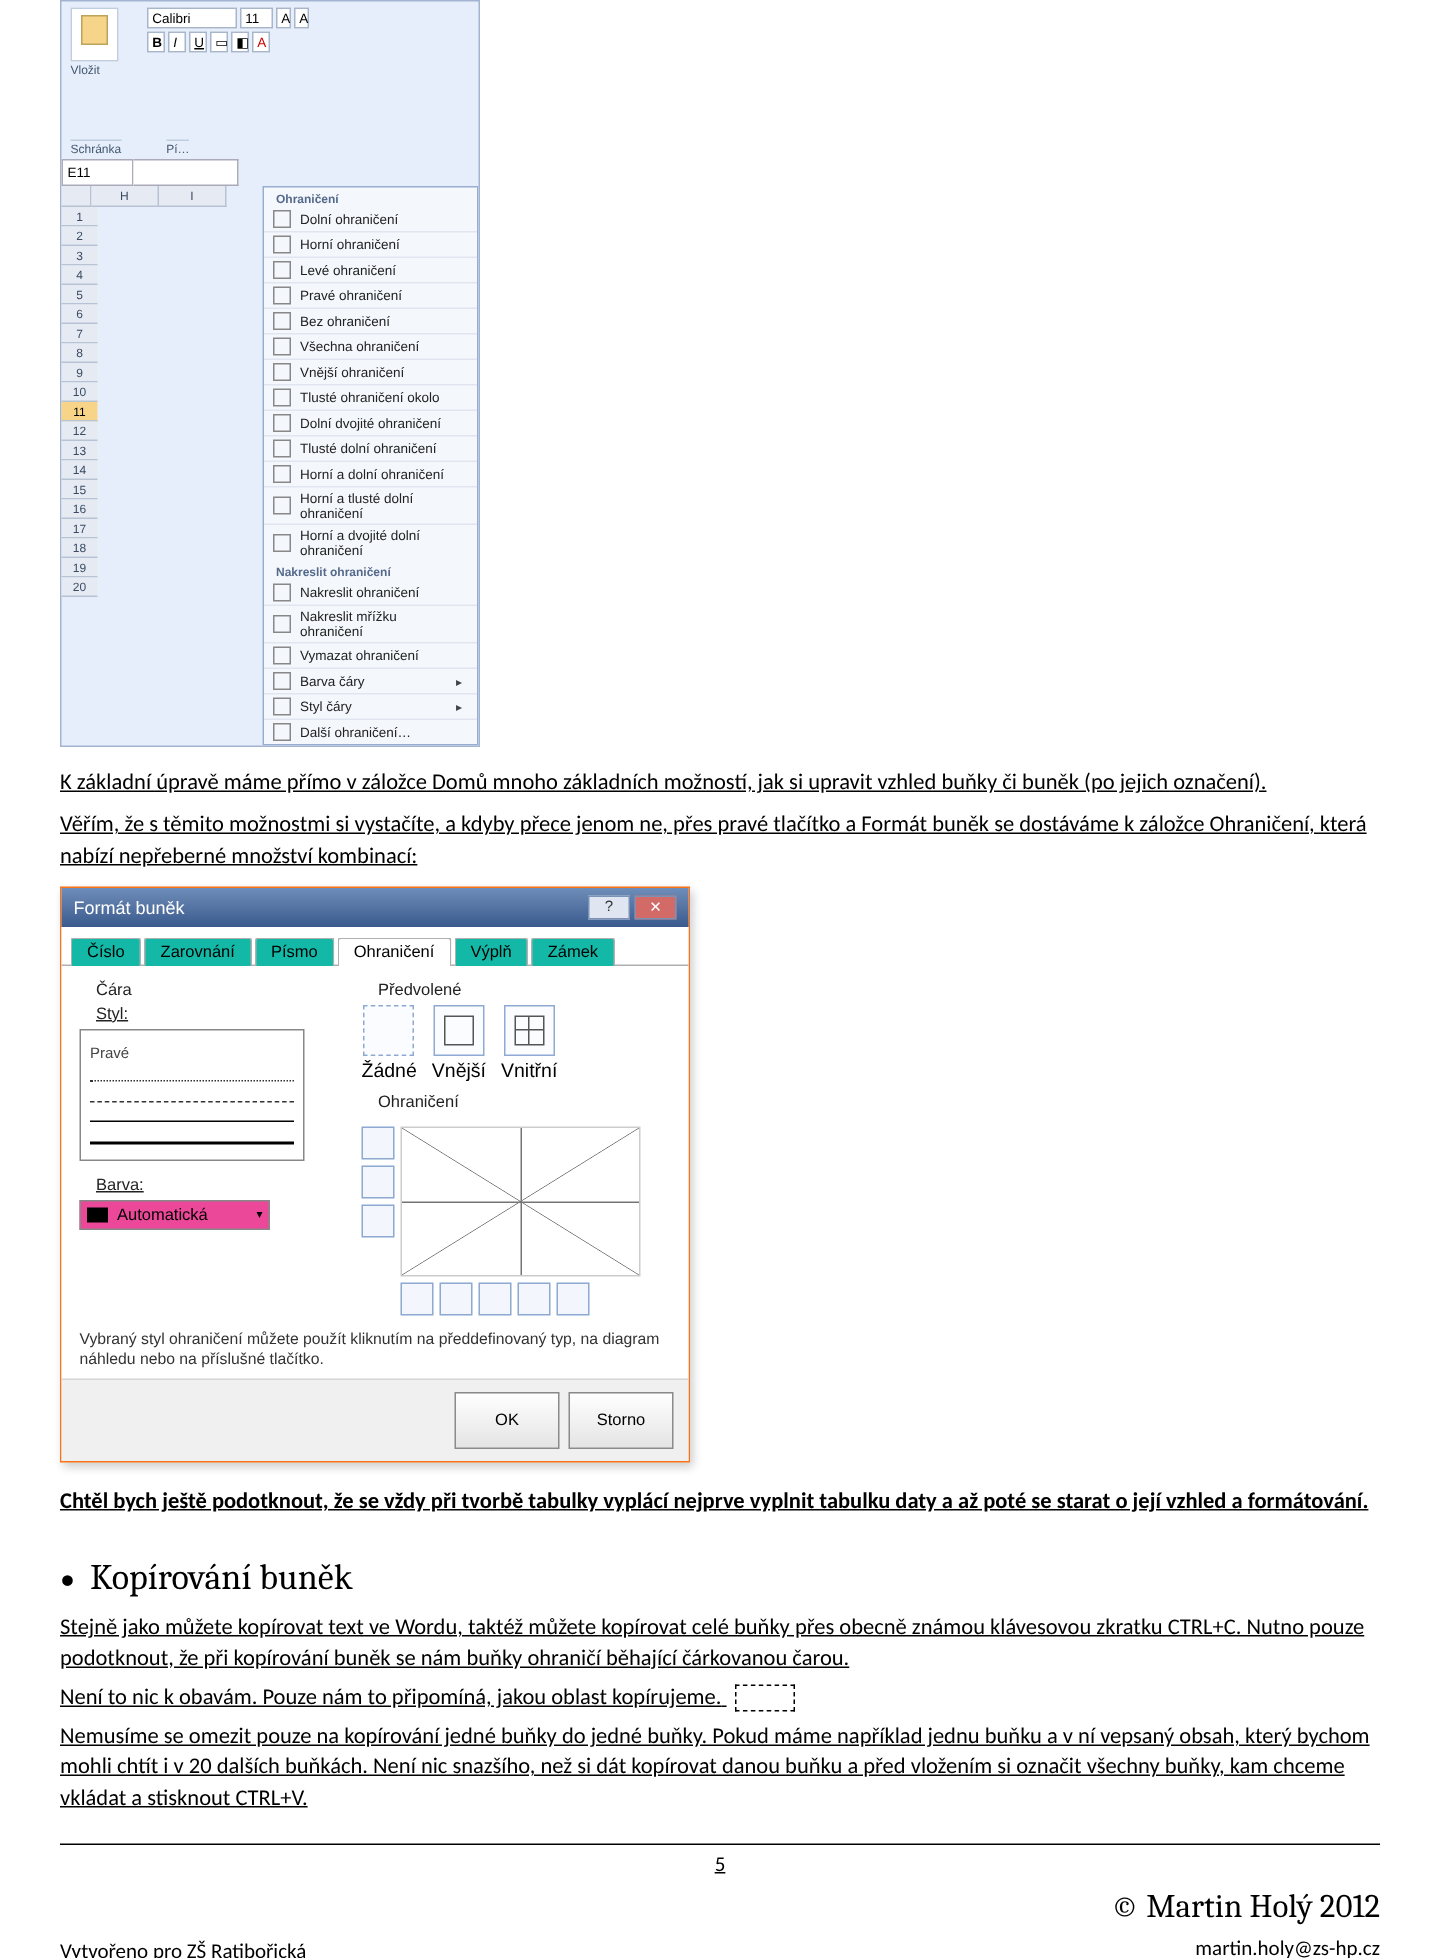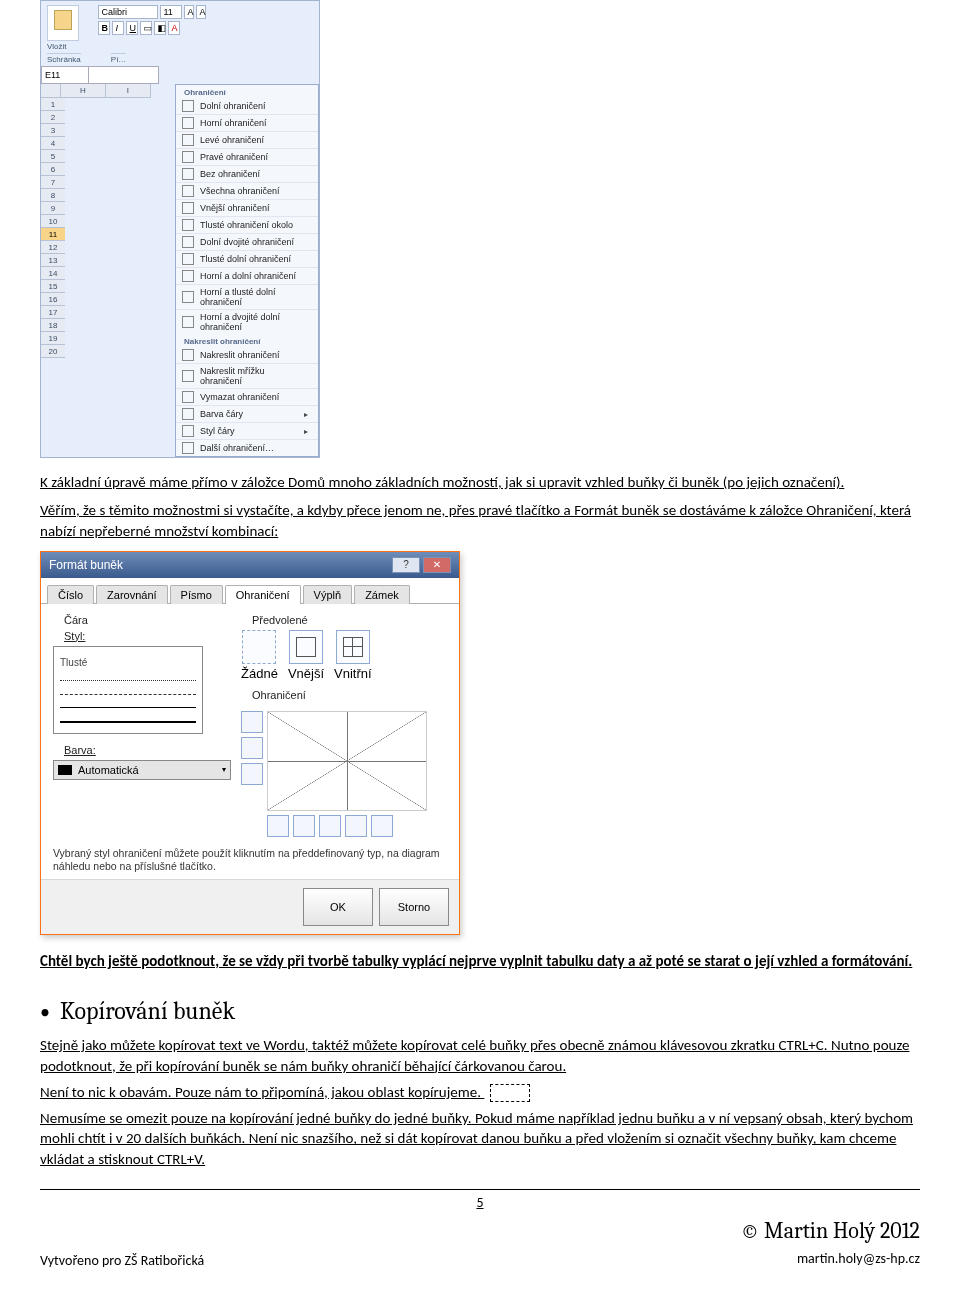--- a/index.html
+++ b/index.html
@@ -31,21 +31,21 @@
   .paste-ic {
     width: 32px; height: 36px; background: #fff; border: 1px solid #c0cde0;
     display: inline-block; vertical-align: top; position: relative; overflow: hidden;
   }
   .paste-ic::after { content:""; position:absolute; inset:4px 6px 10px 6px; background:#f6d48a; border:1px solid #bba45a; }
   .rib-fontctrl { display:inline-block; margin-left:16px; vertical-align:top; }
   .font-row { display:flex; gap:2px; margin-bottom:2px; }
   .ctrl { background:#fff; border:1px solid #a8b6cc; height:14px; display:inline-flex; align-items:center; padding:0 3px; }
   .ctrl.sz { width:22px; }
   .rib-labels { display:flex; gap:30px; font-size:8px; color:#43576f; padding:0 6px 2px 6px; }
-  .rib-labels .s { border-top:1px solid #c0cde0; padding-top:1px; }
+  .rib-labels .s { border-top:1px solid #c0cde0; padding-top:1px;margin-top:40px; }
 
   .nbox { display:flex; height:18px; font-size:9px; }
   .nbox .nm { width:48px; background:#fff; border:1px solid #aab; padding:0 3px; display:flex; align-items:center; }
   .nbox .fx { width:70px; background:#fff; border:1px solid #aab; border-left:0; }
   .grid-colhdrs {
     display:flex; height:14px;
   }
   .grid-colhdrs span { width:50%; border:1px solid #b7c3d4; border-width:0 1px 1px 0; display:flex; align-items:center; justify-content:center; color:#3a4b63; font-size:8px; background:#e6ebf3; }
   .row-h { height:13px; border-bottom:1px solid #b7c3d4; color:#3a4b63; font-size:8px; display:flex; align-items:center; justify-content:center; width:24px; background:#e6ebf3; }
   .row-h.sel { background:#f8d488; color:#000; }
@@ -90,41 +90,41 @@
     display:inline-flex; align-items:center; justify-content:center;
     font-size:10px;
   }
   .dlg-title .tbtn.close { background:#d26b68; color:#fff; }
   .dlg-tabs {
     display:flex; background:#fff; border-bottom:1px solid #b0b0b0;
     padding:6px 6px 0 6px; gap:2px;
   }
   .dlg-tab {
     padding:3px 10px; font-size:11px; border:1px solid #b0b0b0;
-    border-bottom:none; background:#e5e5e5;
+    border-bottom:none; background:#14b8a6;
     border-radius:2px 2px 0 0;
     position:relative; top:1px;
   }
   .dlg-tab.active { background:#fff; }
   .dlg-body { background:#fff; padding:10px 12px 6px 12px; }
   .dlg-row { display:flex; gap:18px; }
   .dlg-row .col { flex:1; }
   .lbl { font-size:11px; color:#222; margin-bottom:4px;margin-left:11px; }
   .lbl u { text-decoration: underline; }
   .style-list {
     border:1px solid #888; width:150px; height:88px; background:#fff;
     display:flex; flex-direction:column; justify-content:space-around; padding:4px 6px;
   }
   .sty-none { font-size:10px; color:#444; }
   .sty-line { height:0; border-top:1px solid #000; }
   .sty-line.dash { border-top:1px dashed #333; }
   .sty-line.dot { border-top:1px dotted #333; }
   .sty-line.thick { border-top:2px solid #000; }
   .color-combo {
-    width:178px; height:20px; border:1px solid #888; background:#e5e5e5;
+    width:127px; height:20px; border:1px solid #888; background:#ec4899;
     display:flex; align-items:center; padding:0 4px; margin-top:4px;
   }
   .color-combo .swatch { width:14px; height:10px; background:#000; margin-right:6px; }
   .color-combo .dd { margin-left:auto; font-size:8px; }
 
   .preset-row { display:flex; gap:10px; align-items:center; }
   .preset { display:flex; flex-direction:column; align-items:center; font-size:13px; gap:2px; }
   .preset .pbtn {
     width:34px; height:34px; border:1px solid #8faad2; background:#fafcff;
     display:flex; align-items:center; justify-content:center;
@@ -346,21 +346,21 @@
       <span class="dlg-tab active">Ohraničení</span>
       <span class="dlg-tab">Výplň</span>
       <span class="dlg-tab">Zámek</span>
     </div>
   <div class="dlg-body">
     <div class="dlg-row">
       <div style="width:170px">
         <div class="lbl">Čára</div>
         <div class="lbl"><u>Styl:</u></div>
         <div class="style-list">
-          <span class="sty-none">Tlusté</span>
+          <span class="sty-none">Pravé</span>
           <span class="sty-line dot"></span>
           <span class="sty-line dash"></span>
           <span class="sty-line"></span>
           <span class="sty-line thick"></span>
         </div>
         <div class="lbl" style="margin-top:10px"><u>Barva:</u></div>
         <div class="color-combo">
           <span class="swatch"></span>
           <span>Automatická</span>
           <span class="dd">▾</span>

